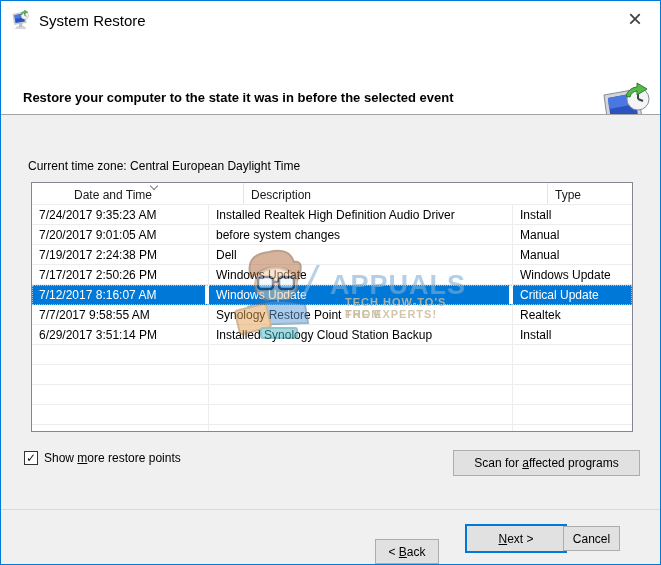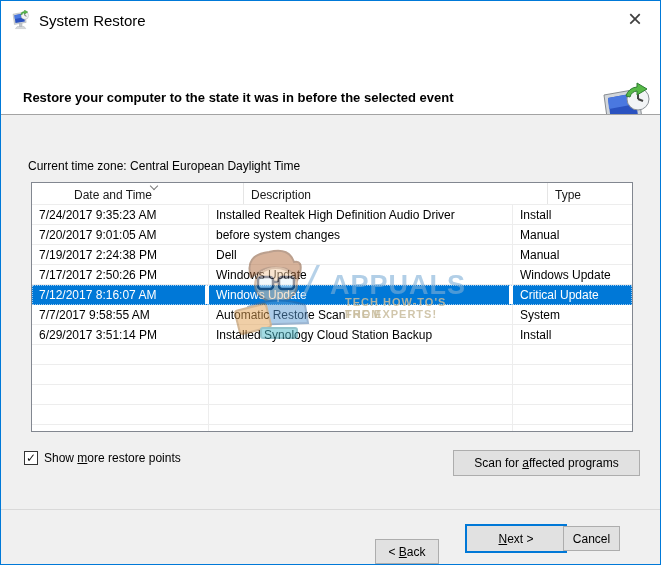--- a/index.html
+++ b/index.html
@@ -161,22 +161,22 @@
           <div class="lv-cell c2">Windows Update</div>
           <div class="lv-cell c3">Windows Update</div>
         </div>
         <div class="lv-row selected">
           <div class="lv-cell c1">7/12/2017 8:16:07 AM</div>
           <div class="lv-cell c2">Windows Update</div>
           <div class="lv-cell c3">Critical Update</div>
         </div>
         <div class="lv-row">
           <div class="lv-cell c1">7/7/2017 9:58:55 AM</div>
-          <div class="lv-cell c2">Automatic Restore Scan</div>
-          <div class="lv-cell c3">System</div>
+          <div class="lv-cell c2">Synology Restore Point</div>
+          <div class="lv-cell c3">Realtek</div>
         </div>
         <div class="lv-row">
           <div class="lv-cell c1">6/29/2017 3:51:14 PM</div>
           <div class="lv-cell c2">Installed Synology Cloud Station Backup</div>
           <div class="lv-cell c3">Install</div>
         </div>
         <div class="lv-row">
           <div class="lv-cell c1"></div>
           <div class="lv-cell c2"></div>
           <div class="lv-cell c3"></div>

